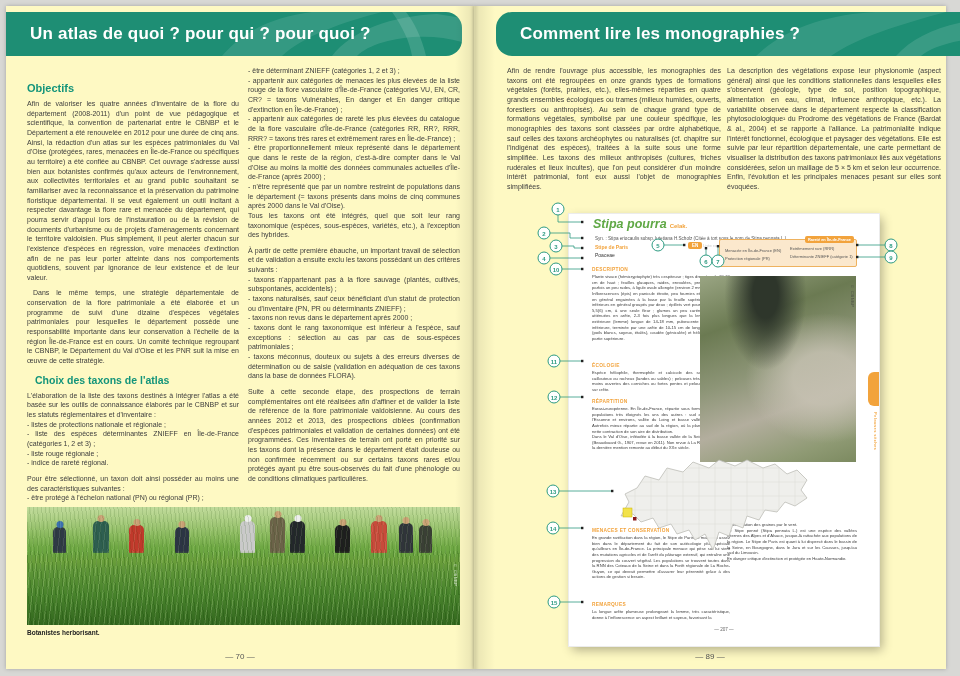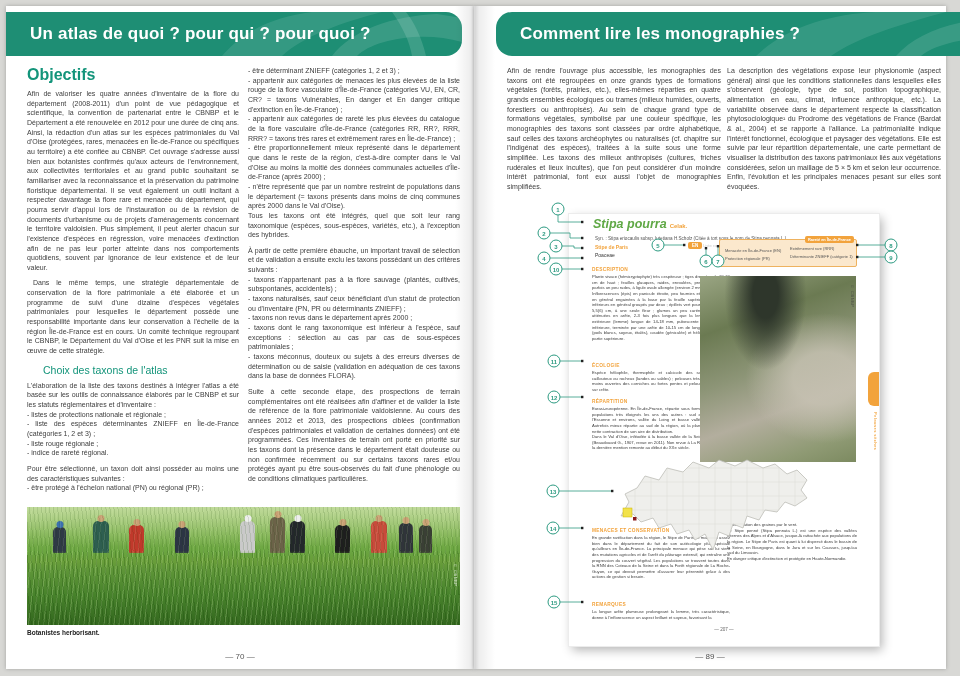--- a/index.html
+++ b/index.html
@@ -1,29 +1,29 @@
 <!DOCTYPE html>
 <html><head>
 <meta charset="utf-8">
 <style>
   html,body{margin:0;padding:0;}
   body{font-family:"Liberation Sans", sans-serif; background:#d8d8d5;}
   .stage{position:relative;width:960px;height:676px;background:#d8d8d5;overflow:hidden;}
-  .page{position:absolute;top:6px;height:663px;background:#ffffff;}
+  .page{position:absolute;top:6px;height:663px;background:#fef9c3;}
   .page-left{left:6px;width:468px;box-shadow:0 0 4px rgba(0,0,0,.25);}
   .page-right{left:474px;width:472px;box-shadow:0 0 4px rgba(0,0,0,.25);}
   .gutter{position:absolute;top:6px;left:455px;width:40px;height:663px;z-index:40;pointer-events:none;
     background:linear-gradient(90deg,rgba(0,0,0,0) 0%,rgba(0,0,0,.07) 40%,rgba(0,0,0,.16) 50%,rgba(0,0,0,.07) 60%,rgba(0,0,0,0) 100%);}
   .banner{position:absolute;top:6px;height:44px;background:#1e8e74;overflow:hidden;}
   .banner-left{left:0;width:456px;border-radius:0 16px 16px 0;}
   .banner-right{left:22px;width:540px;border-radius:16px 0 0 16px;}
   .banner-title{position:relative;z-index:2;color:#ffffff;font-weight:bold;font-size:17px;line-height:44px;padding-left:24px;letter-spacing:.2px;white-space:nowrap;}
   .banner-deco{position:absolute;top:0;right:0;height:44px;z-index:1;}
-  .h-teal{color:#13947a;font-weight:bold;font-size:16px;margin:0 0 5px 0;}
-  .h-teal2{color:#13947a;font-weight:normal;font-size:10.5px;margin:8px 0 5px 16px;}
+  .h-teal{color:#13947a;font-weight:bold;font-size:11px;margin:16px 0 5px 0;}
+  .h-teal2{color:#13947a;font-weight:bold;font-size:10.5px;margin:8px 0 5px 8px;}
   .col{position:absolute;top:60px;width:212px;}
   .p{font-size:7px;line-height:1.38;color:#3d3d3d;text-align:justify;white-space:pre-line;margin:0 0 6px 0;}
   .photo{position:absolute;left:21px;top:501px;width:433px;height:118px;overflow:hidden;
     background:linear-gradient(180deg,#9cc468 0%,#7cb14c 22%,#63a03c 45%,#4f8c31 70%,#3c7527 100%);}
   .photo .haze{position:absolute;left:0;top:0;right:0;height:40px;background:linear-gradient(180deg,rgba(235,245,215,.45),rgba(235,245,215,0));}
   .grassfg{position:absolute;left:0;top:44px;right:0;bottom:0;
     background:linear-gradient(180deg,rgba(110,160,60,0) 0,rgba(106,158,58,.9) 10px,#5f9638 18px,#47822b 60%,#33671e 100%);}
   .grasstex{position:absolute;inset:0;opacity:.5;
     background:repeating-linear-gradient(83deg,rgba(25,70,10,.25) 0 1px,rgba(0,0,0,0) 1px 4px),
                repeating-linear-gradient(97deg,rgba(235,255,200,.22) 0 1px,rgba(0,0,0,0) 1px 5px);}

